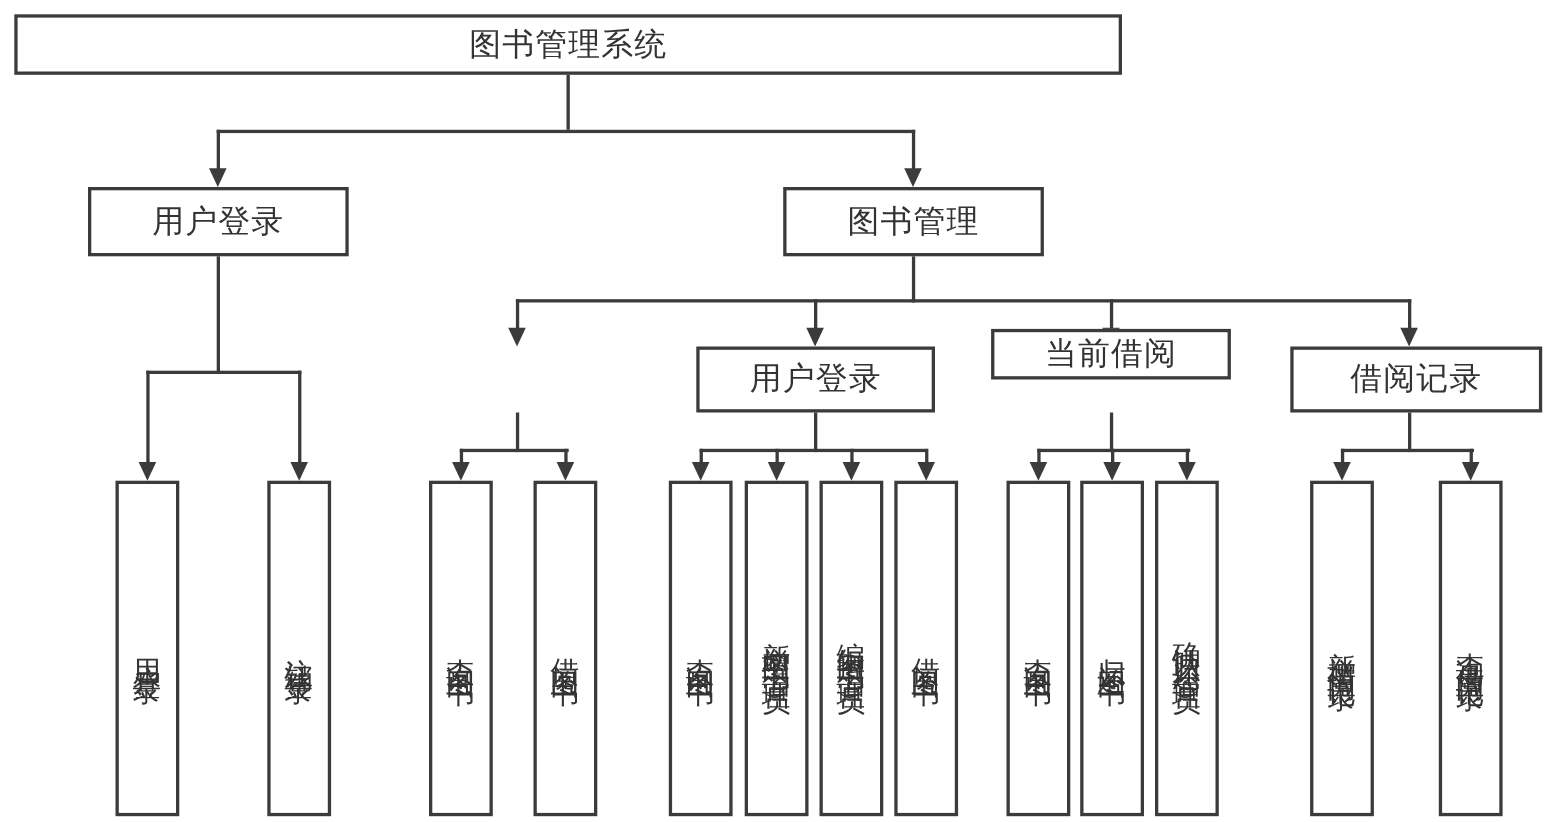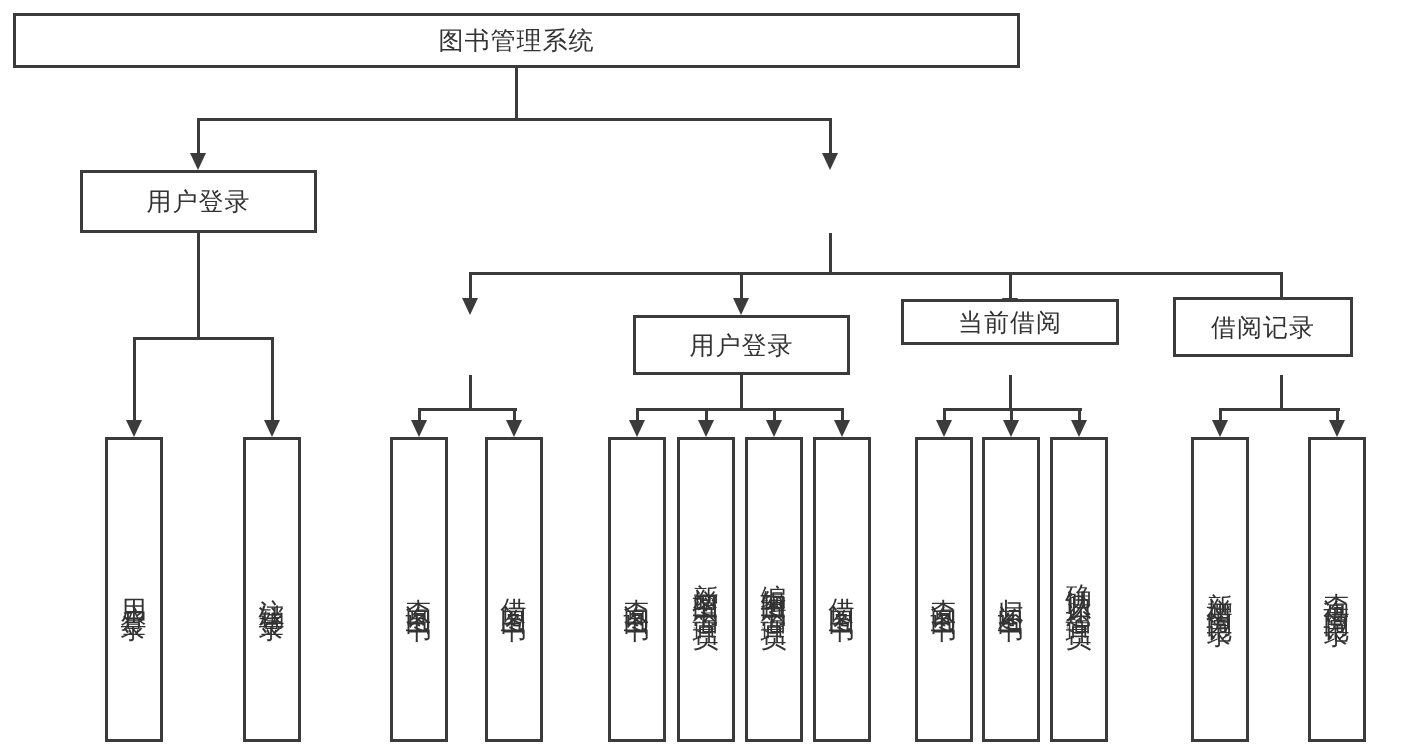--- a/index.html
+++ b/index.html
@@ -16,21 +16,21 @@
     overflow:hidden;
   }
   .box{
     position:absolute;
     border:3px solid var(--line);
     background:#fff;
     box-sizing:border-box;
     display:flex;align-items:center;justify-content:center;
     color:var(--text);
   }
-  .hbox{font-size:25px;letter-spacing:1px;}
+  .hbox{font-size:29px;letter-spacing:1px;}
   .leaf{font-size:26px;}
   .leaf span{
     writing-mode:vertical-rl;
     letter-spacing:6px;
     line-height:1;
     white-space:nowrap;
   }
   .vline,.hline{position:absolute;background:var(--line);}
   .vline{width:3px;}
   .hline{height:3px;}
@@ -61,20 +61,23 @@
   <div class="vline" style="left:515px;top:68px;height:50px"></div>
   <div class="hline" style="left:197px;top:118px;width:635px"></div>
   <div class="vline" style="left:197px;top:118px;height:38px"></div>
   <div class="vline" style="left:829px;top:118px;height:38px"></div>
   <div class="arrow" style="left:190px;top:153px"></div>
   <div class="arrow" style="left:822px;top:153px"></div>
 
   <div class="box hbox" style="left:80px;top:170px;width:237px;height:63px">
     <span>用户登录</span>
   </div>
+  <div class="box hbox" style="left:712px;top:170px;width:237px;height:63px">
+    <span>图书管理</span>
+  </div>
 
   <div class="vline" style="left:197px;top:233px;height:107px"></div>
   <div class="hline" style="left:133px;top:337px;width:141px"></div>
   <div class="vline" style="left:133px;top:337px;height:86px"></div>
   <div class="vline" style="left:271px;top:337px;height:86px"></div>
   <div class="arrow" style="left:126px;top:420px"></div>
   <div class="arrow" style="left:264px;top:420px"></div>
 
   <div class="vline" style="left:829px;top:233px;height:42px"></div>
   <div class="hline" style="left:469px;top:272px;width:814px"></div>
@@ -86,21 +89,21 @@
   <div class="arrow" style="left:733px;top:298px"></div>
   <div class="arrow" style="left:1002px;top:298px"></div>
   <div class="arrow" style="left:1273px;top:298px"></div>
 
   <div class="box hbox" style="left:633px;top:315px;width:217px;height:60px">
     <span>用户登录</span>
   </div>
   <div class="box hbox" style="left:901px;top:299px;width:218px;height:46px">
     <span>当前借阅</span>
   </div>
-  <div class="box hbox" style="left:1173px;top:297px;width:180px;height:60px">
+  <div class="box hbox" style="left:1173px;top:315px;width:229px;height:60px">
     <span>借阅记录</span>
   </div>
 
   <div class="vline" style="left:469px;top:375px;height:36px"></div>
   <div class="hline" style="left:418px;top:408px;width:99px"></div>
   <div class="vline" style="left:418px;top:408px;height:15px"></div>
   <div class="vline" style="left:513px;top:408px;height:15px"></div>
   <div class="arrow" style="left:411px;top:420px"></div>
   <div class="arrow" style="left:506px;top:420px"></div>
 

